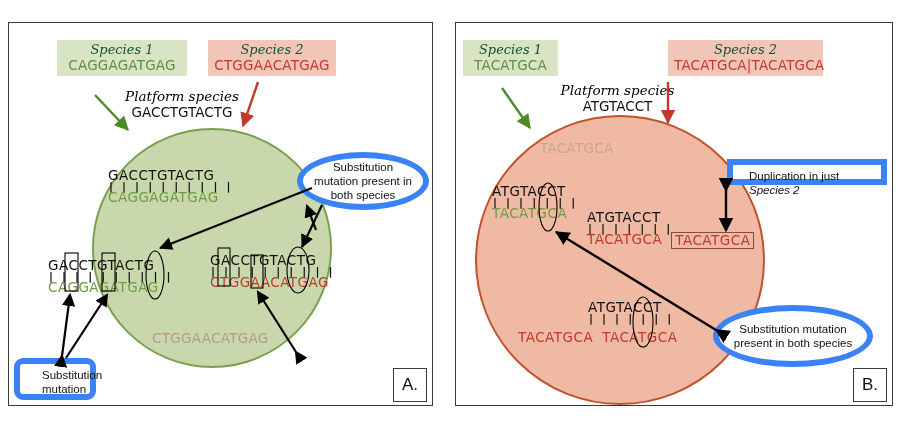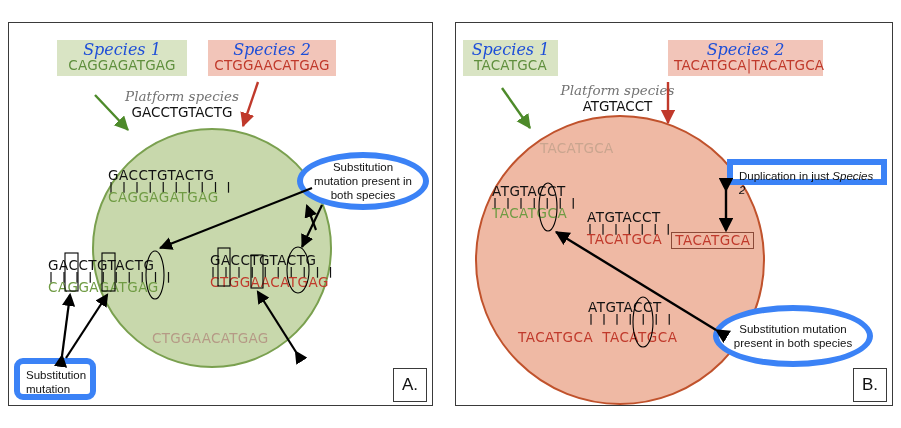--- a/index.html
+++ b/index.html
@@ -10,51 +10,51 @@
   #panelA{left:8px;width:425px;}
   #panelB{left:455px;width:438px;}
 
   .svgroot{position:absolute;left:0;top:0;width:901px;height:428px;pointer-events:none;}
 
   .circle{position:absolute;border-radius:50%;box-sizing:border-box;}
   #circleA{left:92px;top:128px;width:240px;height:240px;background:#c8d8ac;border:2px solid #7aa04f;}
   #circleB{left:475px;top:115px;width:290px;height:290px;background:#efb9a4;border:2px solid #c0522c;}
 
   .sp-box{position:absolute;box-sizing:border-box;text-align:center;padding:2px 6px 3px 6px;}
-  .sp-title{font-family:"DejaVu Serif", serif;font-style:italic;font-size:16px;color:#1d4ed8;line-height:15px;white-space:nowrap;text-align:center;}
+  .sp-title{font-family:"DejaVu Serif", serif;font-style:italic;font-size:13px;color:#14532d;line-height:15px;white-space:nowrap;text-align:center;}
   .sp-seq{font-family:"DejaVu Sans", sans-serif;font-size:13.5px;line-height:16px;white-space:nowrap;letter-spacing:.2px;}
   .sp1{background:#d9e4c4;} .sp1 .sp-seq{color:#5f8f3d;}
   .sp2{background:#f2c5b9;} .sp2 .sp-seq{color:#c0392b;}
 
   #sp1A{left:57px;top:40px;width:130px;}
   #sp2A{left:208px;top:40px;width:128px;}
   #sp1B{left:463px;top:40px;width:95px;}
   #sp2B{left:668px;top:40px;width:155px;}
 
   .plat{position:absolute;text-align:center;}
-  .plat-title{font-family:"DejaVu Serif", serif;font-style:italic;font-size:13.5px;color:#737373;line-height:16px;white-space:nowrap;}
+  .plat-title{font-family:"DejaVu Serif", serif;font-style:italic;font-size:13.5px;color:#000000;line-height:16px;white-space:nowrap;}
   .plat-seq{font-family:"DejaVu Sans", sans-serif;font-size:13.5px;color:#111;line-height:16px;white-space:nowrap;}
   #platA{left:92px;top:88px;width:180px;}
   #platB{left:530px;top:82px;width:175px;}
 
   .aln{position:absolute;font-family:"DejaVu Sans", sans-serif;font-size:13.5px;line-height:15px;white-space:nowrap;letter-spacing:.5px;}
   .aln .top{color:#111;}
   .aln .bars{color:#111;font-size:11px;line-height:7px;letter-spacing:2.6px;font-weight:bold;margin-left:1px;}
   .aln .bot-green{color:#6f9b43;}
   .aln .bot-red{color:#c0392b;}
   .aln .bot-row{display:flex;gap:9px;}
 
   .ghost{position:absolute;font-family:"DejaVu Sans", sans-serif;font-size:13.5px;white-space:nowrap;letter-spacing:.3px;}
   #ghostA{left:152px;top:330px;color:#b59a86;}
   #ghostB{left:540px;top:140px;color:#c9a58f;}
 
   .callout{position:absolute;box-sizing:border-box;border:6px solid #3b82f6;background:#ffffff;
            font-family:"Liberation Sans", sans-serif;font-size:11.5px;color:#111;line-height:14px;}
-  .c-rect{padding:4px 6px;}
-  .c-round{border-radius:9px;padding:4px 6px;}
+  .c-rect{padding:4px 16px;}
+  .c-round{border-radius:9px;padding:4px 22px;}
   .c-oval{border-radius:50%;display:flex;align-items:center;justify-content:center;text-align:center;padding:6px 10px;}
 
   #coSubBothA{left:297px;top:152px;width:132px;height:58px;}
   #coSubA{left:14px;top:358px;width:82px;height:42px;}
   #coInsA{left:300px;top:345px;width:72px;height:42px;}
   #coDupB{left:727px;top:159px;width:160px;height:26px;}
   #coSubBothB{left:713px;top:305px;width:160px;height:62px;}
 
   .dup-hl{border:1px solid #8a4a38;padding:0 3px;}
 

